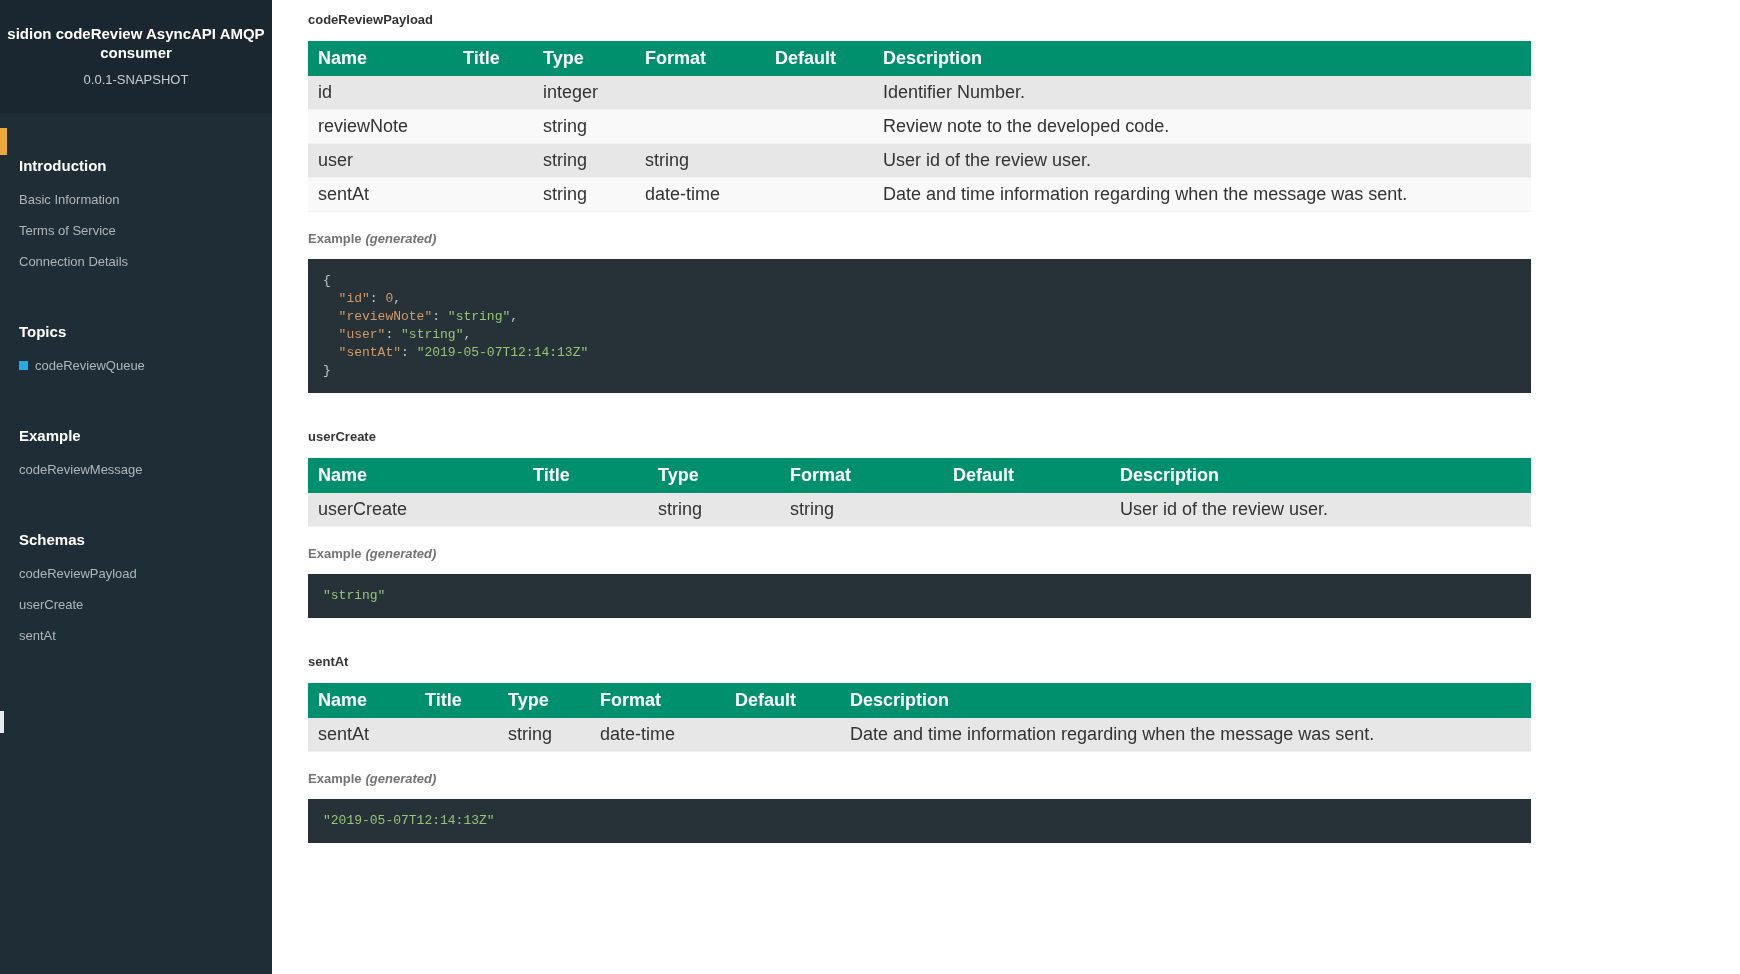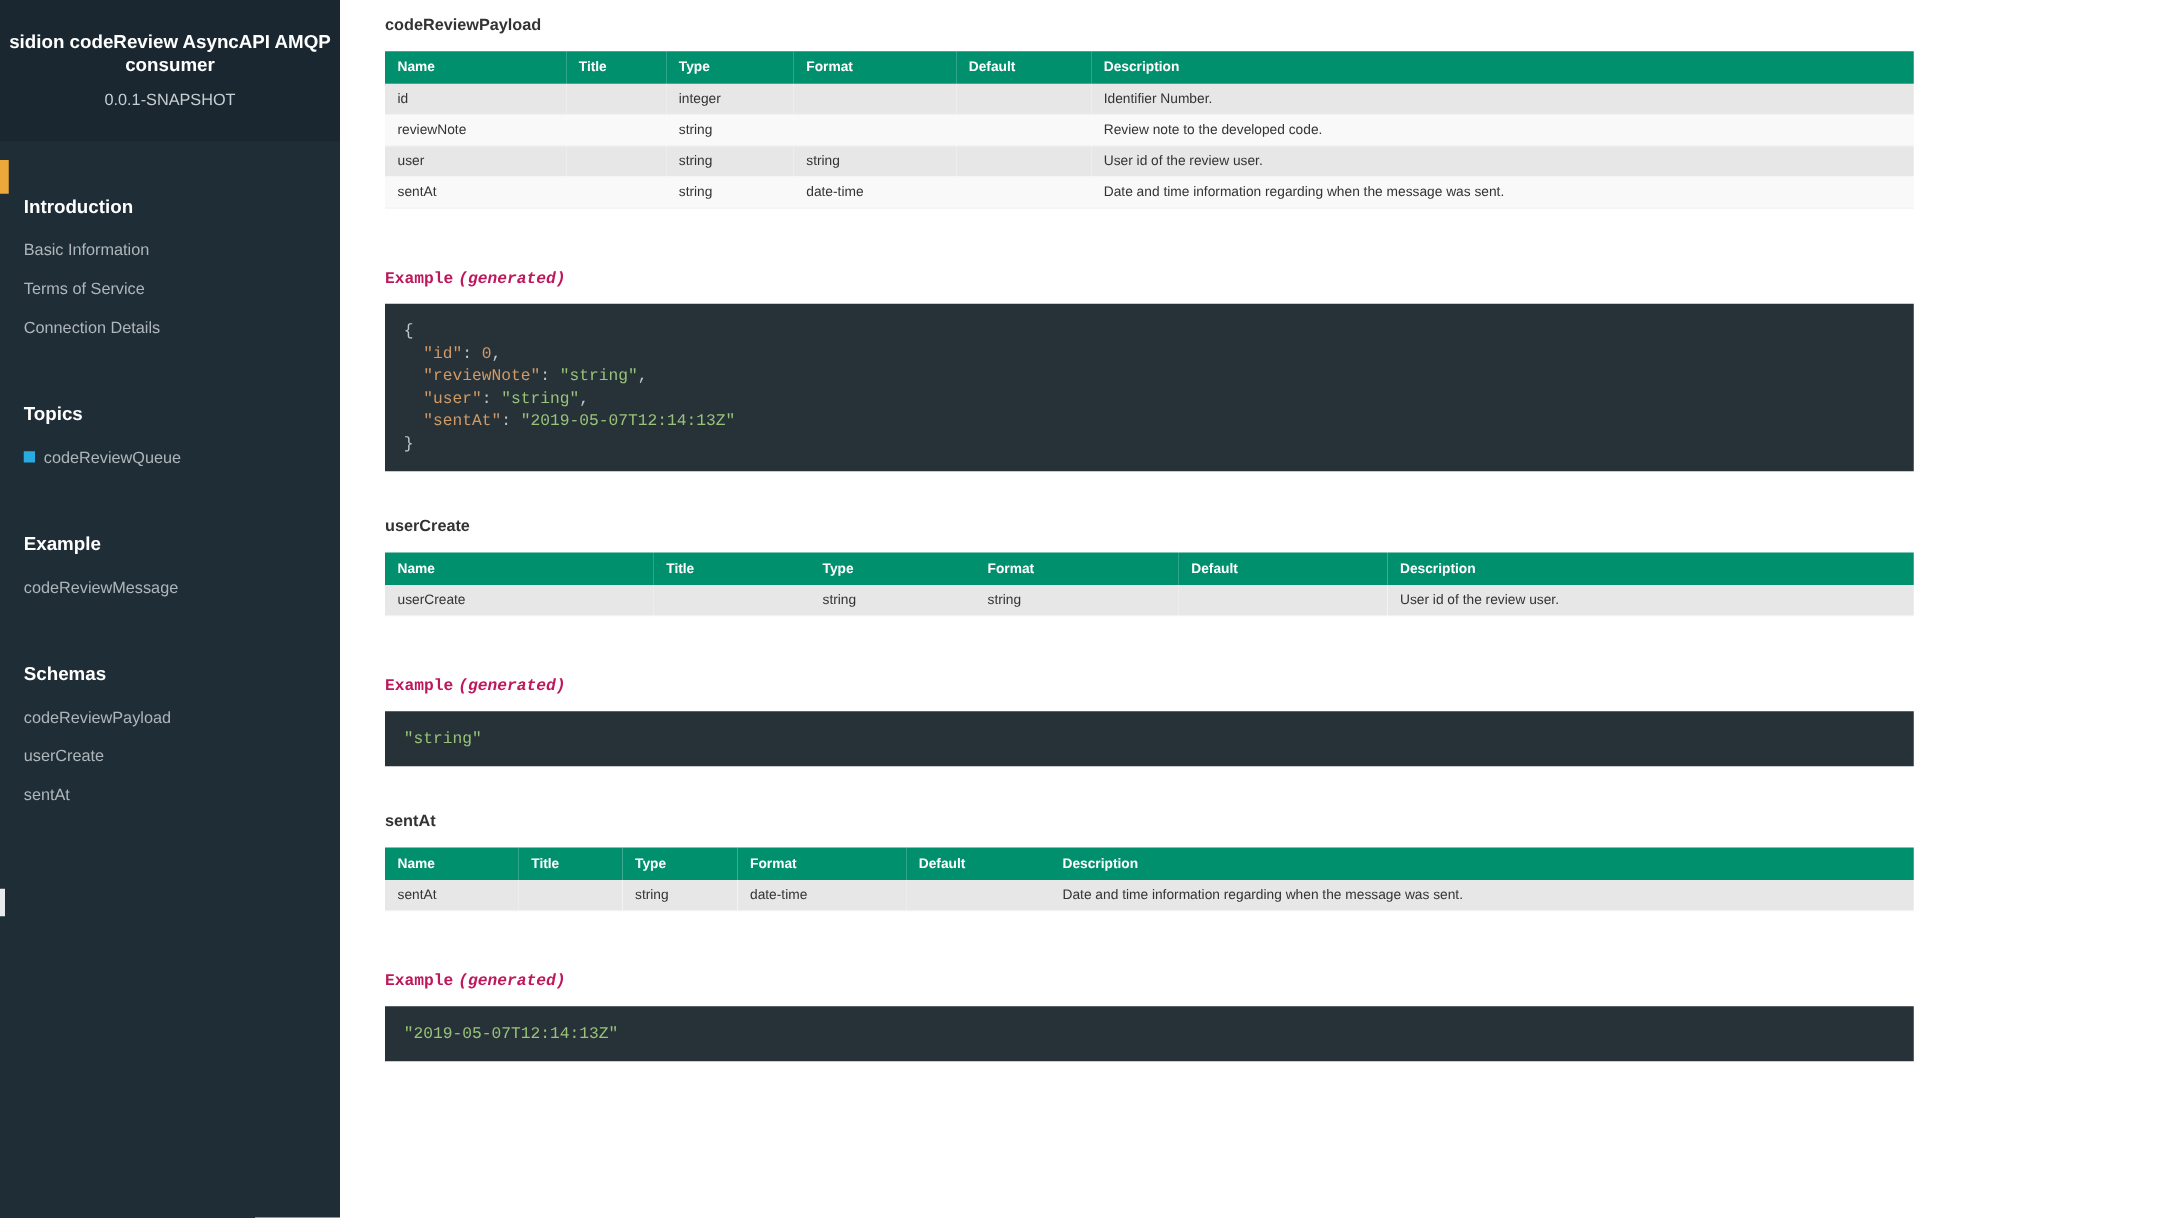--- a/index.html
+++ b/index.html
@@ -79,45 +79,44 @@
   .schema h2 {
     margin: 0 0 14px;
     font-size: 13px;
     font-weight: bold;
     color: #333333;
   }
   table.params {
     width: 1223px;
     border-collapse: collapse;
     table-layout: fixed;
-    font-size: 11px;
+    font-size: 18px;
     color: #333333;
   }
   table.params th {
     background: var(--accent, #00906d);
     color: #ffffff;
     text-align: left;
     font-weight: bold;
     padding: 7px 10px;
     white-space: nowrap;
   }
   table.params td {
     padding: 6px 10px;
     white-space: nowrap;
     overflow: hidden;
     border-bottom: 1px solid #f2f2f2;
   }
   table.params tbody tr:nth-child(odd)  { background: #e7e7e7; }
   table.params tbody tr:nth-child(even) { background: #f9f9f9; }
 
   .example-label {
-    margin: 48px 0 13px;
-    font-size: 13px;
-    color: #be185d;
-    font-family: Liberation Mono, monospace;
+    margin: 19px 0 13px;
+    font-size: 13px;
+    color: #737373;
   }
   .example-label .ex-b { font-weight: bold; }
   .example-label .ex-i { font-weight: bold; font-style: italic; margin-left: 4px; }
 
   pre.code {
     width: 1223px;
     margin: 0;
     padding: 13px 15px;
     background: var(--code-bg, #263138);
     font-family: "Liberation Mono", "DejaVu Sans Mono", monospace;

